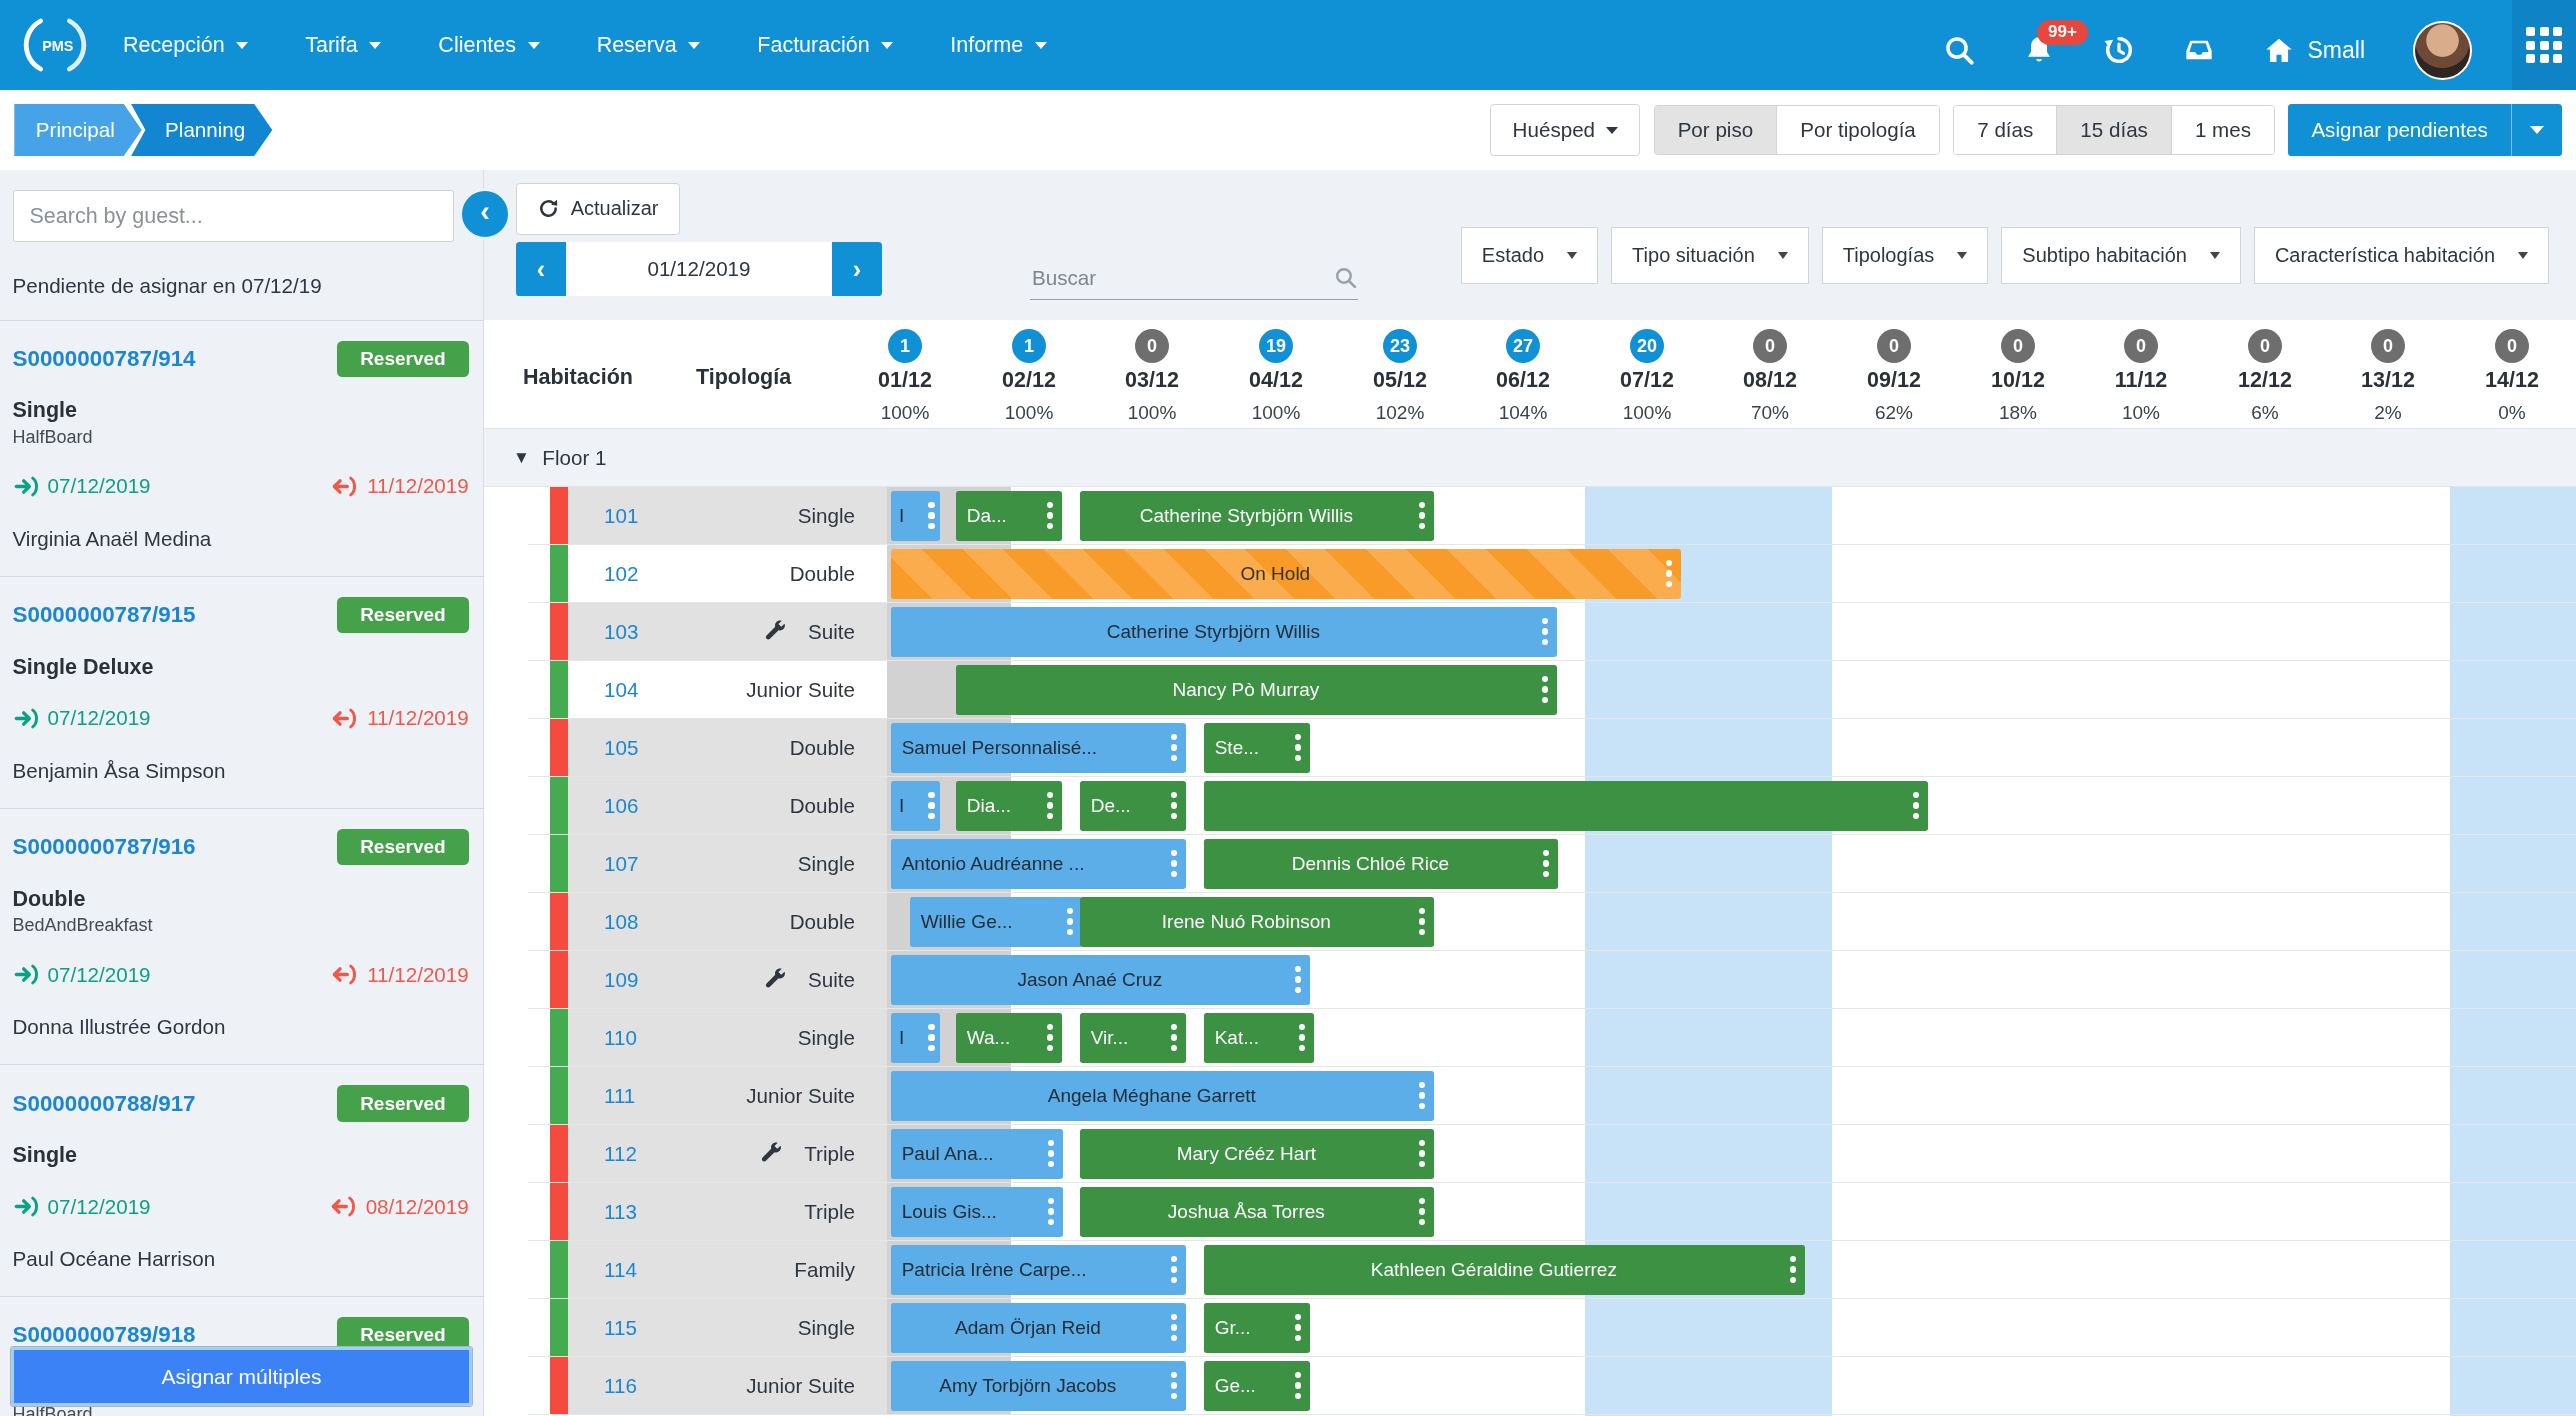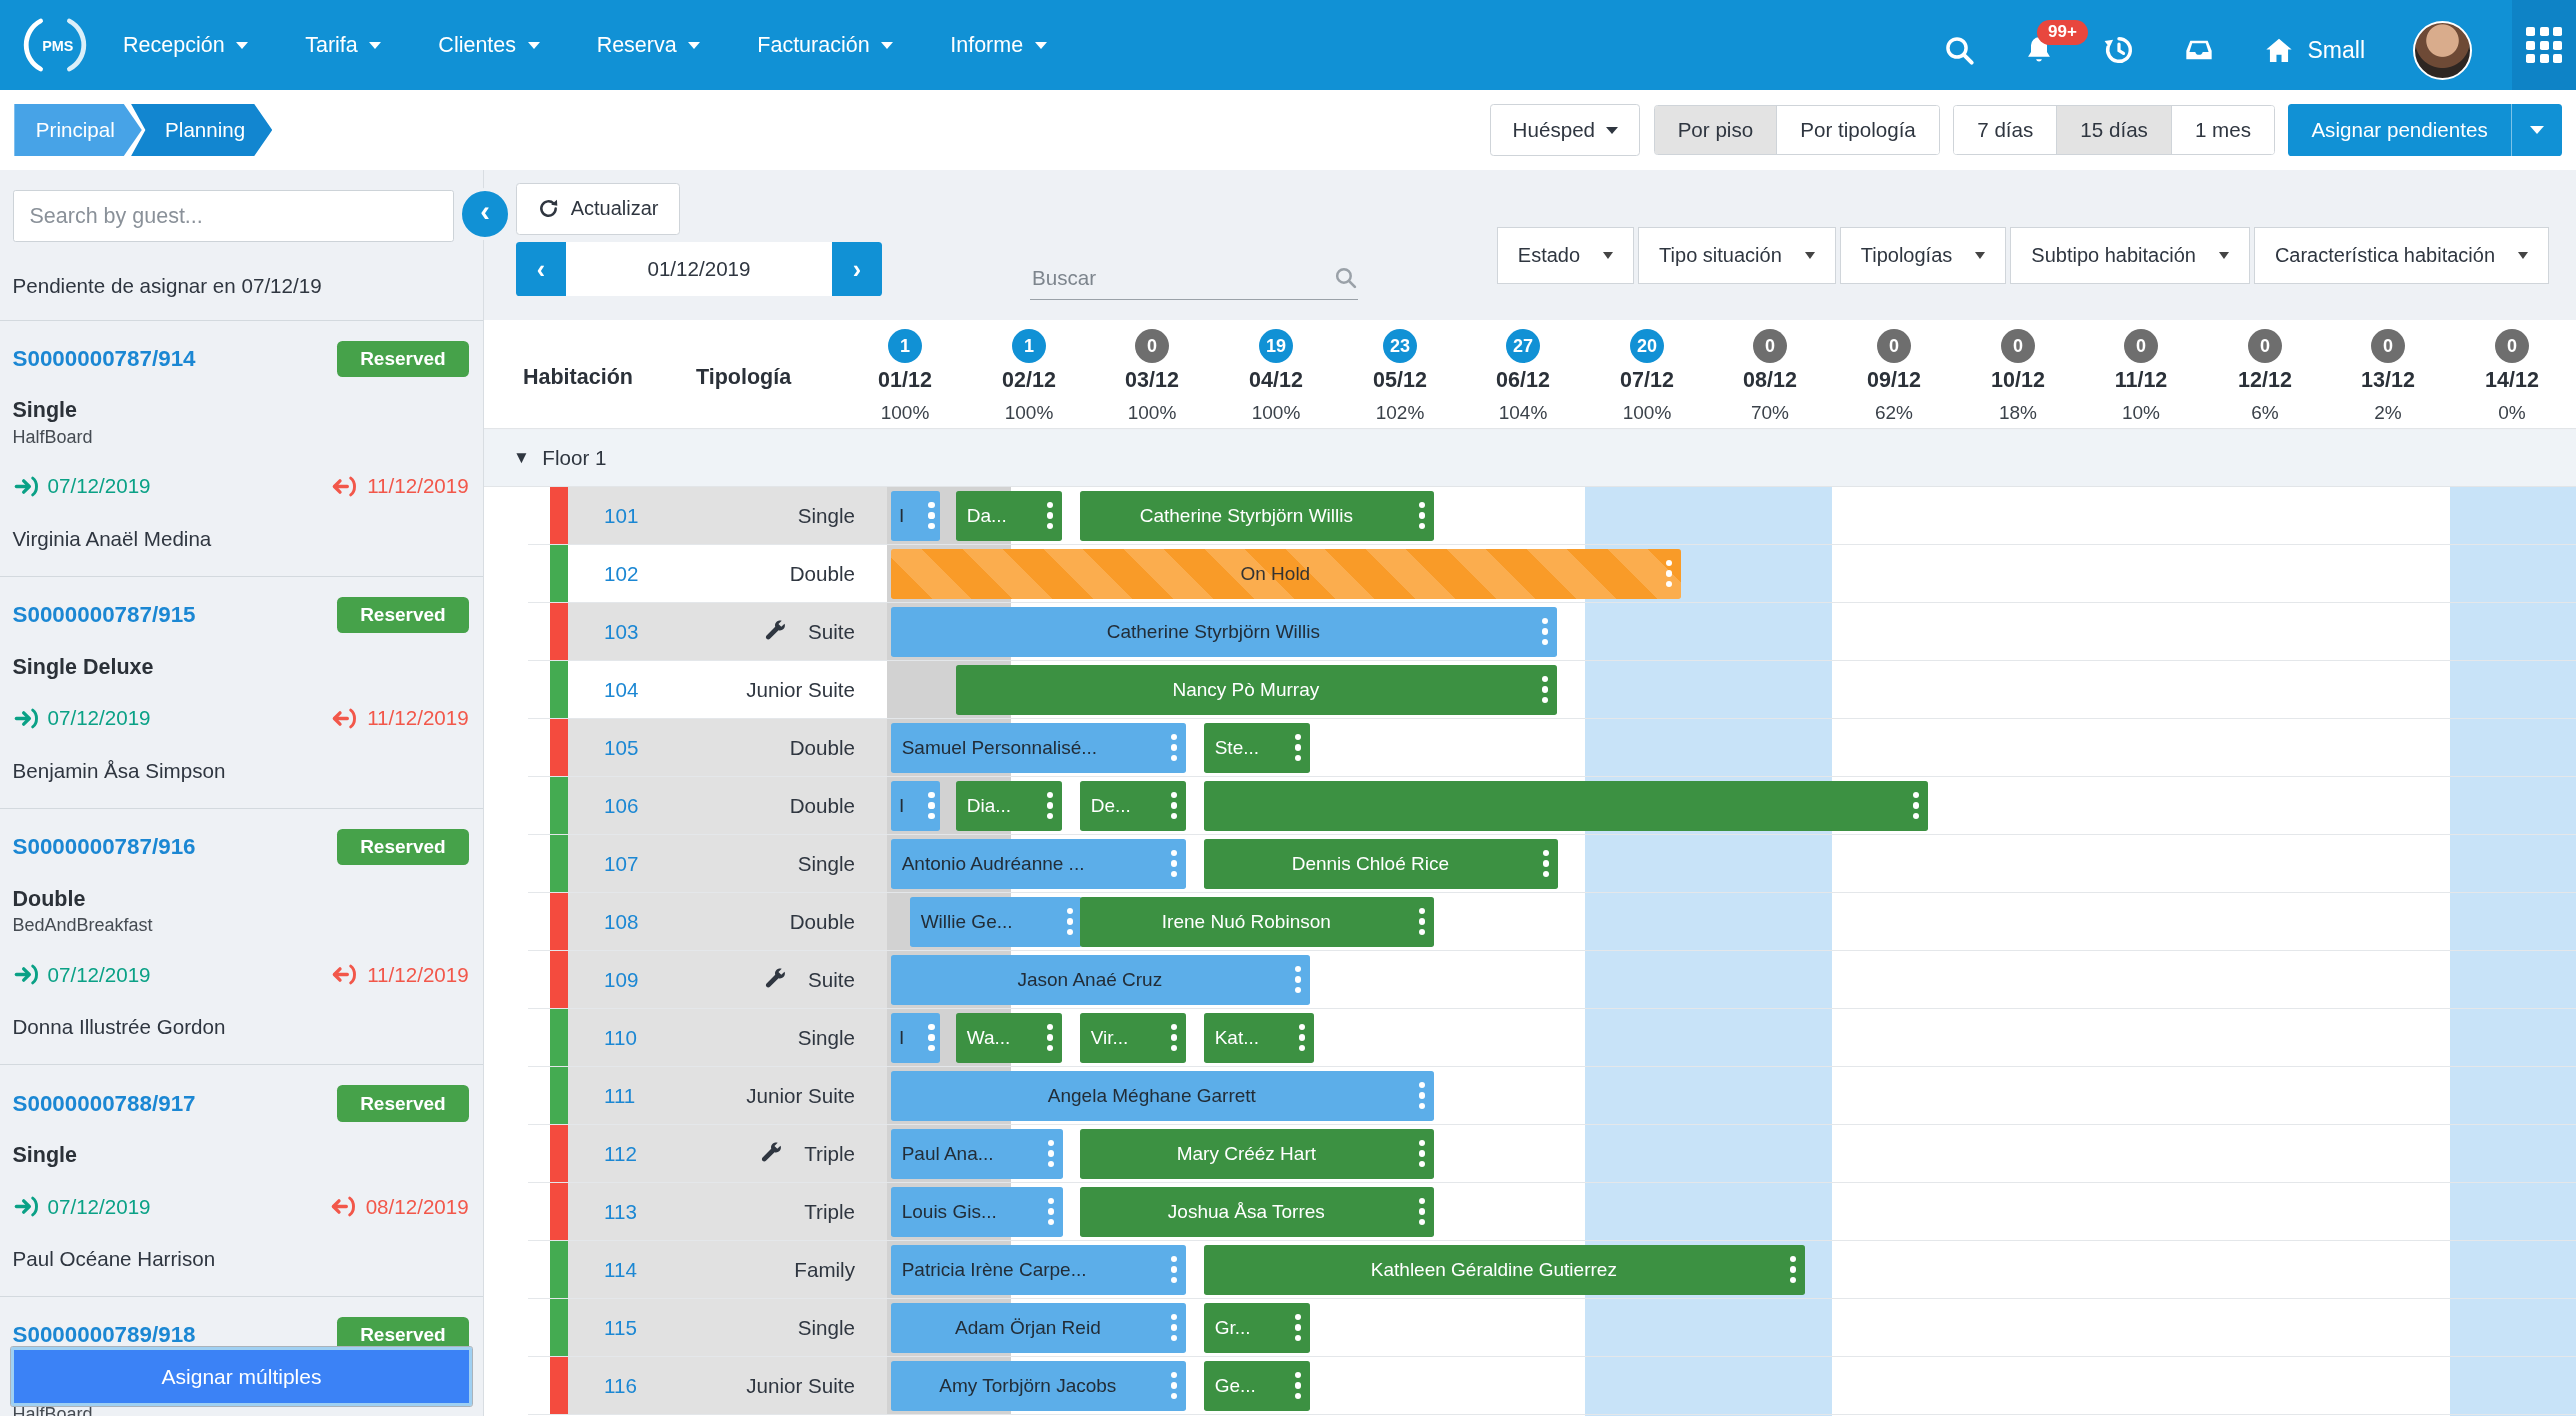--- a/index.html
+++ b/index.html
@@ -85,21 +85,21 @@
     font-size:25px;font-weight:bold;cursor:pointer;}
   .dn-btn.l{border-radius:3.6px 0 0 3.6px;}
   .dn-btn.r{border-radius:0 3.6px 3.6px 0;}
   .dn-field{width:262px;background:#fff;border:none;text-align:center;font-size:20.6px;color:#2f3640;
     font-family:"Liberation Sans",sans-serif;outline:none;}
   .buscar-wrap{position:absolute;left:546px;top:86px;width:328px;border-bottom:1.8px solid #9aa1a8;
     display:flex;align-items:center;height:43px;}
   .buscar-in{flex:1;border:none;background:transparent;font-size:20.6px;color:#2f3640;outline:none;
     font-family:"Liberation Sans",sans-serif;}
   .buscar-in::placeholder{color:#7d858d;}
-  .filters{position:absolute;right:27px;top:57px;display:flex;gap:4px;}
+  .filters{position:absolute;right:27px;top:57px;display:flex;gap:13px;}
   .filter{height:57px;background:#fff;border:1.8px solid #d0d5da;display:flex;align-items:center;gap:23px;
     font-size:20px;color:#2f3640;padding:0 20px;cursor:pointer;box-sizing:border-box;white-space:nowrap;}
   .filter .car{width:0;height:0;border-left:5.4px solid transparent;border-right:5.4px solid transparent;border-top:7.2px solid #444;}
 
   .grid-header{position:absolute;left:0;top:150px;right:0;height:109px;background:#fff;border-bottom:1.8px solid #e2e5e8;box-sizing:border-box;}
   .col-lbl{position:absolute;top:45px;font-size:21.5px;font-weight:bold;color:#2b3139;}
   .day-cell{position:absolute;top:9px;width:124px;text-align:center;}
   .day-badge{display:inline-flex;min-width:34px;height:34px;box-sizing:border-box;padding:0 5.4px;border-radius:17px;
     align-items:center;justify-content:center;color:#fff;font-size:18px;font-weight:bold;}
   .day-badge.blue{background:#1191d5;}

